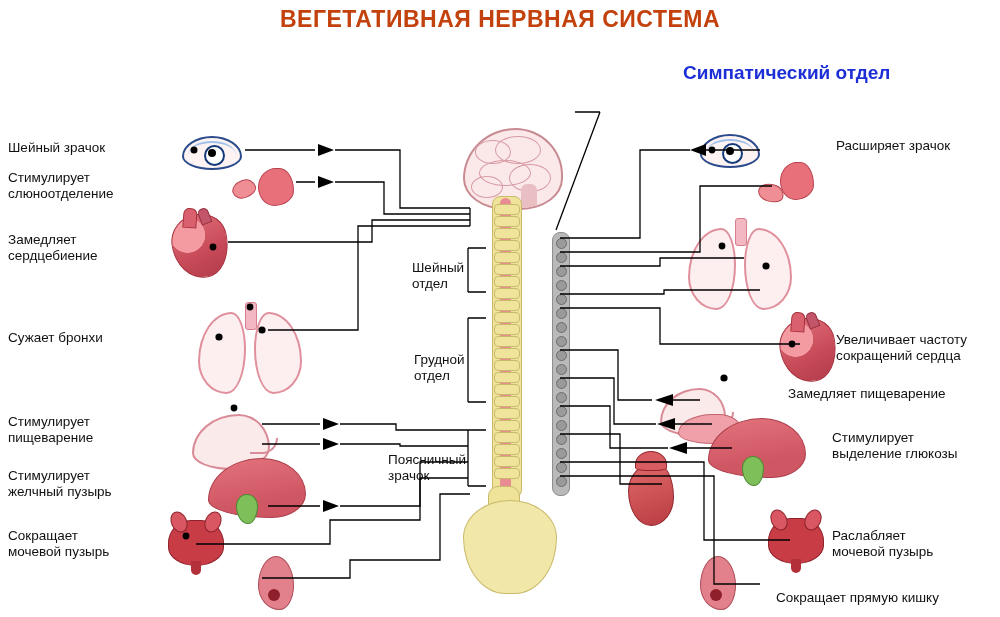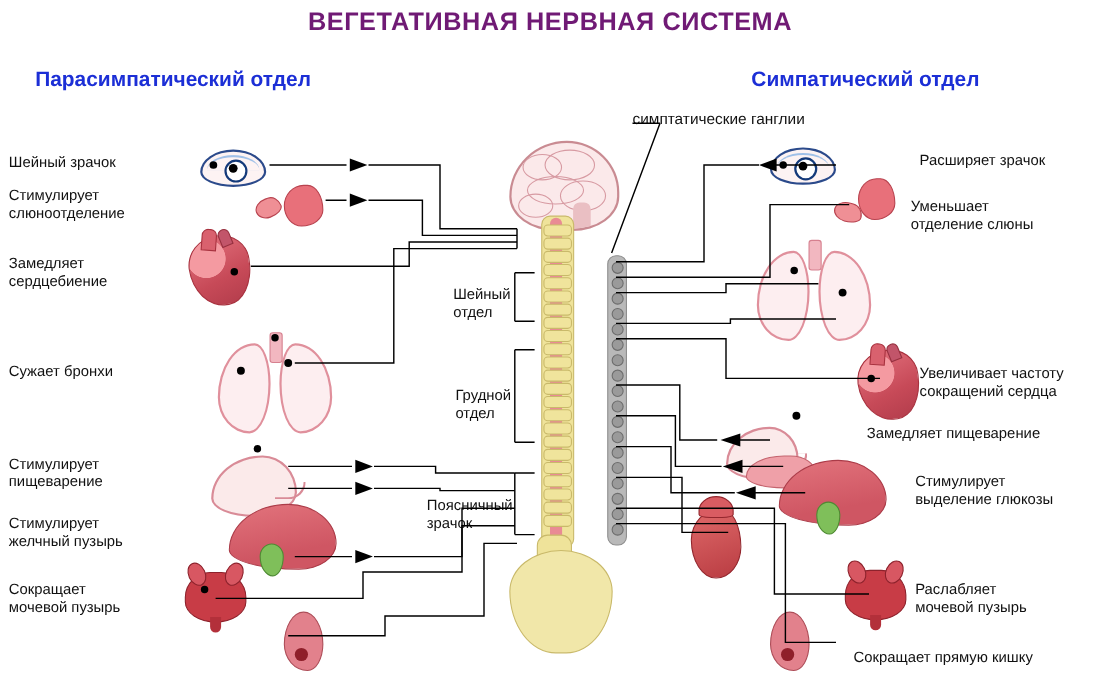--- a/index.html
+++ b/index.html
@@ -18,21 +18,21 @@
     overflow: hidden;
   }
   .title {
     position: absolute;
     top: 6px;
     left: 0;
     width: 1000px;
     text-align: center;
     font-size: 23px;
     font-weight: bold;
-    color: #701a75;
+    color: #c2410c;
     letter-spacing: 0.5px;
   }
   .section-head {
     position: absolute;
     font-size: 19px;
     font-weight: bold;
     color: #1c2fd6;
   }
   .sec-left { left: 32px; top: 62px; }
   .sec-right { left: 683px; top: 62px; text-align: right; }
@@ -273,24 +273,22 @@
     border-radius: 50%;
   }
 </style>
 </head>
 <body>
 
 <div id="canvas">
 
   <div class="title">ВЕГЕТАТИВНАЯ НЕРВНАЯ СИСТЕМА</div>
 
-  <div class="section-head sec-left">Парасимпатический отдел</div>
   <div class="section-head sec-right">Симпатический отдел</div>
 
-  <div class="ganglia-note">симптатические ганглии</div>
 
   <div class="brain" style="left:463px; top:128px;">
     <div class="fold" style="left:10px; top:10px; width:34px; height:22px;"></div>
     <div class="fold" style="left:30px; top:6px; width:44px; height:26px;"></div>
     <div class="fold" style="left:14px; top:30px; width:50px; height:24px;"></div>
     <div class="fold" style="left:44px; top:34px; width:40px; height:26px;"></div>
     <div class="fold" style="left:6px; top:46px; width:30px; height:20px;"></div>
     <div class="stem"></div>
   </div>
 
@@ -498,22 +496,20 @@
 сердцебиение</div>
   <div class="lbl" style="left:8px; top:330px; width:160px;">Сужает бронхи</div>
   <div class="lbl" style="left:8px; top:414px; width:150px;">Стимулирует
 пищеварение</div>
   <div class="lbl" style="left:8px; top:468px; width:160px;">Стимулирует
 желчный пузырь</div>
   <div class="lbl" style="left:8px; top:528px; width:150px;">Сокращает
 мочевой пузырь</div>
 
   <div class="lbl lbl-r" style="left:836px; top:138px; width:170px;">Расширяет зрачок</div>
-  <div class="lbl lbl-r" style="left:828px; top:180px; width:170px;">Уменьшает
-отделение слюны</div>
   <div class="lbl lbl-r" style="left:836px; top:332px; width:170px;">Увеличивает частоту
 сокращений сердца</div>
   <div class="lbl lbl-r" style="left:788px; top:386px; width:215px;">Замедляет пищеварение</div>
   <div class="lbl lbl-r" style="left:832px; top:430px; width:170px;">Стимулирует
 выделение глюкозы</div>
   <div class="lbl lbl-r" style="left:832px; top:528px; width:170px;">Раслабляет
 мочевой пузырь</div>
   <div class="lbl lbl-r" style="left:776px; top:590px; width:226px;">Сокращает прямую кишку</div>
 
 </div>

